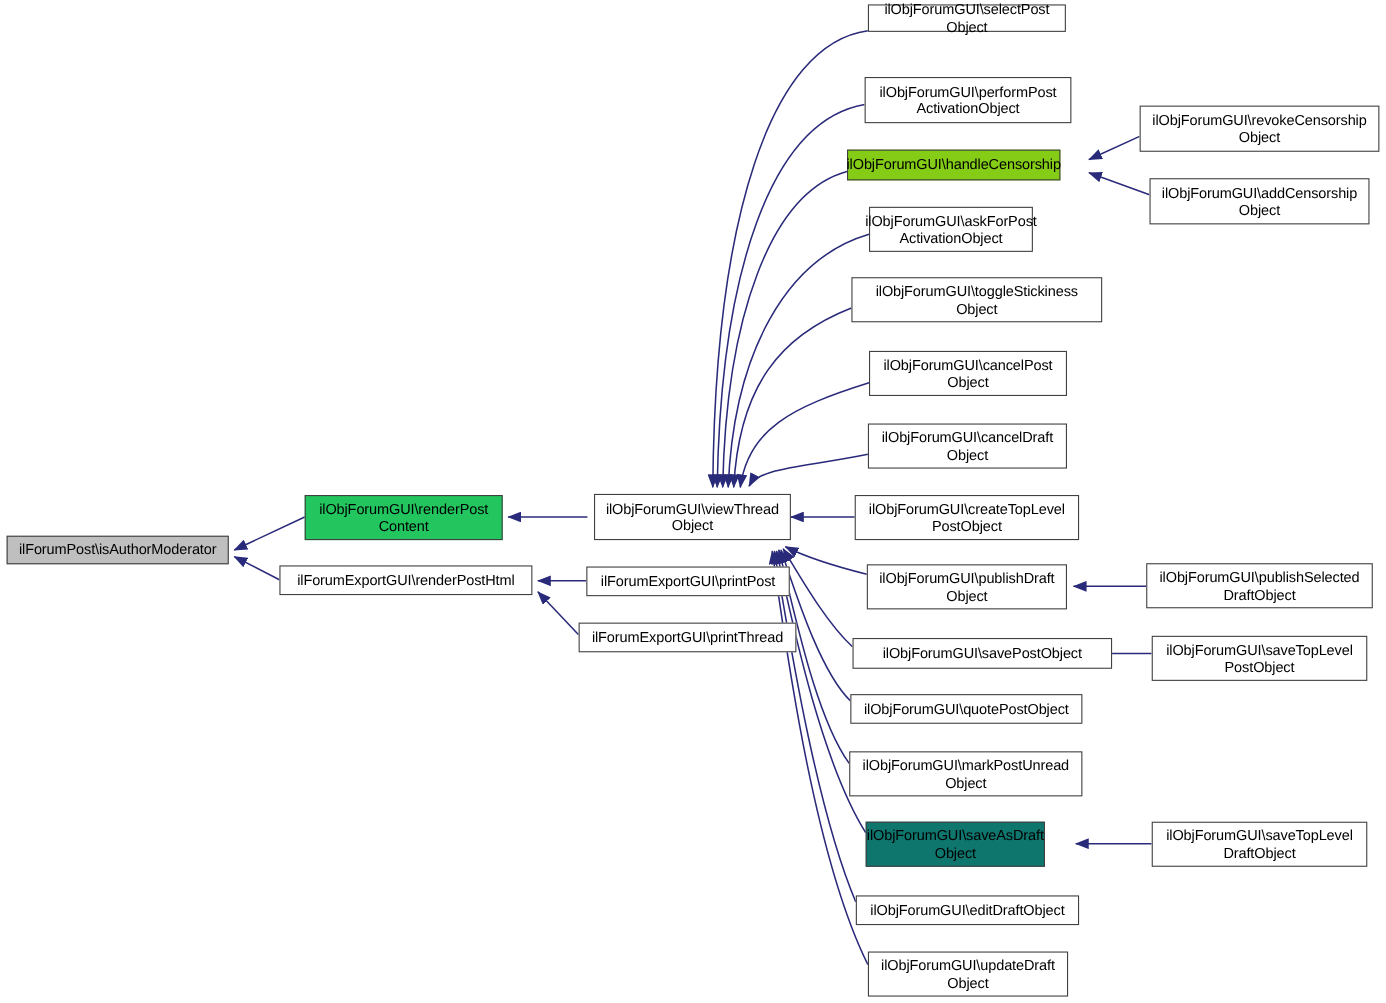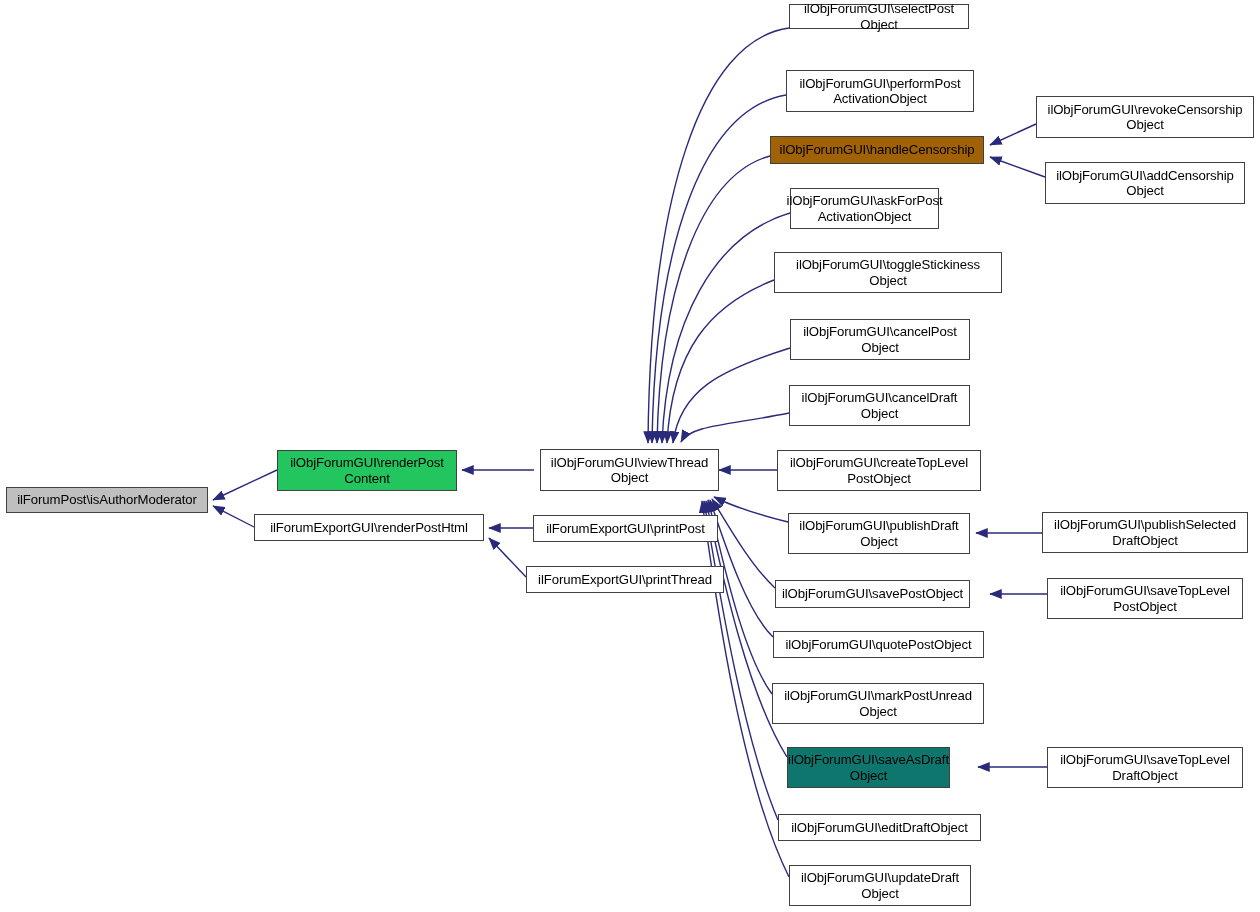--- a/index.html
+++ b/index.html
@@ -87,34 +87,34 @@
 Content</span></div>
       <div class="node" style="left: 254px; top: 514px; width: 230px; height: 27px; border-color: rgb(64, 64, 64); background: rgb(255, 255, 255);"><span>ilForumExportGUI\renderPostHtml</span></div>
       <div class="node" style="left: 540px; top: 449px; width: 179px; height: 42px; border-color: rgb(64, 64, 64); background: rgb(255, 255, 255);"><span>ilObjForumGUI\viewThread
 Object</span></div>
       <div class="node" style="left: 533px; top: 515px; width: 185px; height: 27px; border-color: rgb(64, 64, 64); background: rgb(255, 255, 255);"><span>ilForumExportGUI\printPost</span></div>
       <div class="node" style="left: 526px; top: 566px; width: 198px; height: 27px; border-color: rgb(64, 64, 64); background: rgb(255, 255, 255);"><span>ilForumExportGUI\printThread</span></div>
       <div class="node" style="left: 789px; top: 4px; width: 180px; height: 25px; border-color: rgb(64, 64, 64); background: rgb(255, 255, 255);"><span>ilObjForumGUI\selectPost
 Object</span></div>
       <div class="node" style="left: 786px; top: 70px; width: 188px; height: 42px; border-color: rgb(64, 64, 64); background: rgb(255, 255, 255);"><span>ilObjForumGUI\performPost
 ActivationObject</span></div>
-      <div class="node" style="left: 770px; top: 136px; width: 214px; height: 28px; border-color: rgb(64, 64, 64); background: #a16207;"><span>ilObjForumGUI\handleCensorship</span></div>
+      <div class="node" style="left: 770px; top: 136px; width: 194px; height: 28px; border-color: rgb(64, 64, 64); background: #84cc16;"><span>ilObjForumGUI\handleCensorship</span></div>
       <div class="node" style="left: 790px; top: 188px; width: 149px; height: 41px; border-color: rgb(64, 64, 64); background: rgb(255, 255, 255);"><span>ilObjForumGUI\askForPost
 ActivationObject</span></div>
       <div class="node" style="left: 774px; top: 252px; width: 228px; height: 41px; border-color: rgb(64, 64, 64); background: rgb(255, 255, 255);"><span>ilObjForumGUI\toggleStickiness
 Object</span></div>
       <div class="node" style="left: 790px; top: 319px; width: 180px; height: 41px; border-color: rgb(64, 64, 64); background: rgb(255, 255, 255);"><span>ilObjForumGUI\cancelPost
 Object</span></div>
       <div class="node" style="left: 789px; top: 385px; width: 181px; height: 41px; border-color: rgb(64, 64, 64); background: rgb(255, 255, 255);"><span>ilObjForumGUI\cancelDraft
 Object</span></div>
       <div class="node" style="left: 777px; top: 450px; width: 204px; height: 41px; border-color: rgb(64, 64, 64); background: rgb(255, 255, 255);"><span>ilObjForumGUI\createTopLevel
 PostObject</span></div>
       <div class="node" style="left: 788px; top: 513px; width: 182px; height: 41px; border-color: rgb(64, 64, 64); background: rgb(255, 255, 255);"><span>ilObjForumGUI\publishDraft
 Object</span></div>
-      <div class="node" style="left: 775px; top: 580px; width: 195px; height: 28px; border-color: rgb(64, 64, 64); background: rgb(255, 255, 255);"><span>ilObjForumGUI\savePostObject</span></div>
+      <div class="node" style="left: 775px; top: 580px; width: 236px; height: 28px; border-color: rgb(64, 64, 64); background: rgb(255, 255, 255);"><span>ilObjForumGUI\savePostObject</span></div>
       <div class="node" style="left: 773px; top: 631px; width: 211px; height: 27px; border-color: rgb(64, 64, 64); background: rgb(255, 255, 255);"><span>ilObjForumGUI\quotePostObject</span></div>
       <div class="node" style="left: 772px; top: 683px; width: 212px; height: 41px; border-color: rgb(64, 64, 64); background: rgb(255, 255, 255);"><span>ilObjForumGUI\markPostUnread
 Object</span></div>
       <div class="node" style="left: 787px; top: 747px; width: 163px; height: 41px; border-color: rgb(64, 64, 64); background: #0f766e;"><span>ilObjForumGUI\saveAsDraft
 Object</span></div>
       <div class="node" style="left: 778px; top: 814px; width: 203px; height: 27px; border-color: rgb(64, 64, 64); background: rgb(255, 255, 255);"><span>ilObjForumGUI\editDraftObject</span></div>
       <div class="node" style="left: 789px; top: 865px; width: 182px; height: 41px; border-color: rgb(64, 64, 64); background: rgb(255, 255, 255);"><span>ilObjForumGUI\updateDraft
 Object</span></div>
       <div class="node" style="left: 1036px; top: 96px; width: 218px; height: 42px; border-color: rgb(64, 64, 64); background: rgb(255, 255, 255);"><span>ilObjForumGUI\revokeCensorship
 Object</span></div>

